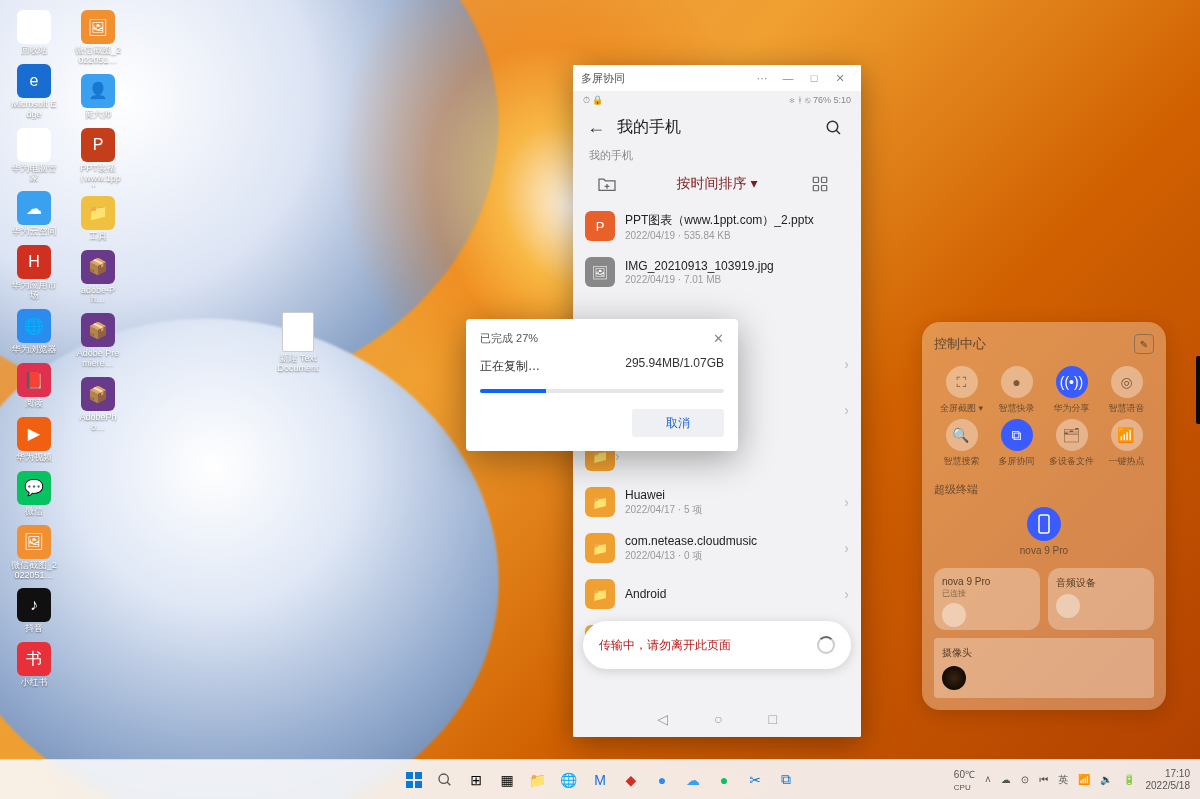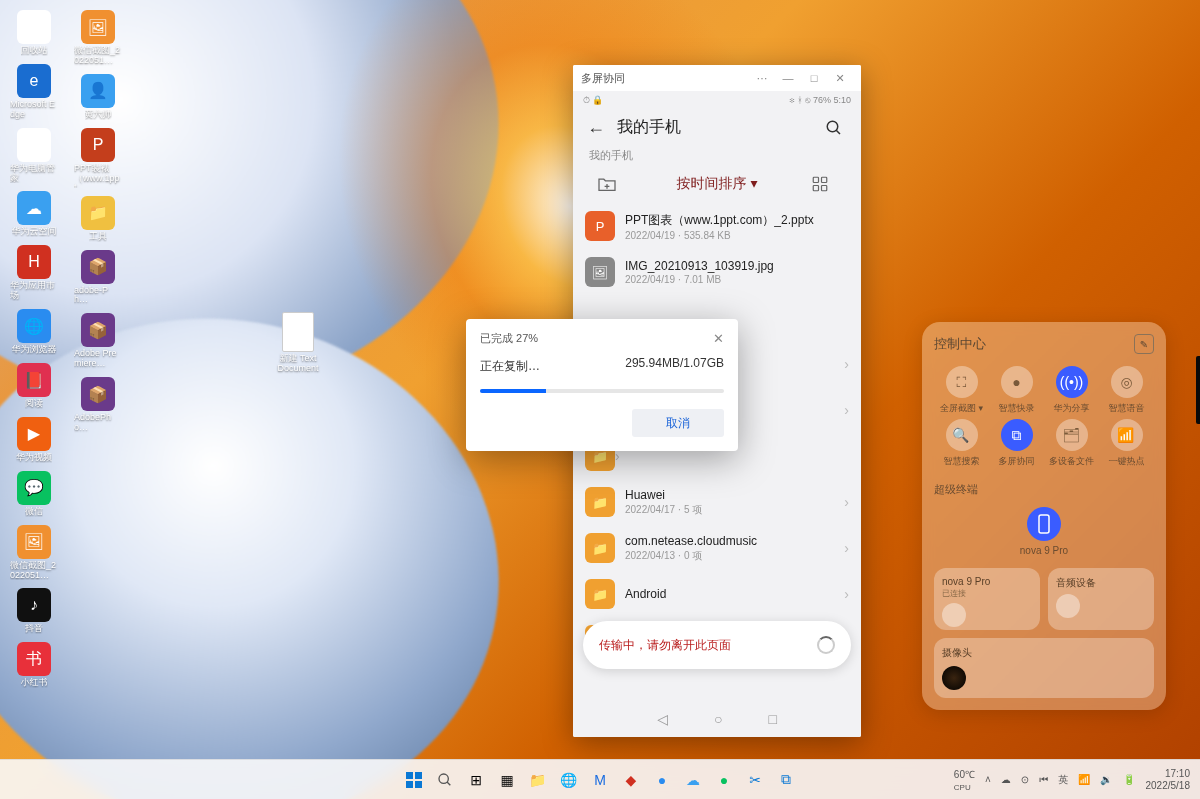--- a/index.html
+++ b/index.html
@@ -7,21 +7,21 @@
 
 .wallpaper{position:absolute;inset:0}
 .blob{position:absolute;border-radius:50%;filter:blur(1px)}
 .blob1{left:-120px;top:-120px;width:620px;height:520px;background:radial-gradient(circle at 40% 40%,#fff 0%,#dce4f4 40%,#8ca4c8 70%,#5a78a0 100%);transform:rotate(-10deg)}
 .blob2{left:-60px;top:320px;width:560px;height:500px;background:radial-gradient(circle at 45% 30%,#fff 0%,#e0e8f6 30%,#90a8cc 65%,#4a6890 100%);transform:rotate(12deg)}
 .swirl{position:absolute;left:320px;top:-80px;width:560px;height:700px;background:radial-gradient(ellipse 220px 280px at 50% 40%,rgba(255,255,255,.9) 0%,rgba(255,200,80,.6) 30%,rgba(240,120,10,.4) 60%,transparent 100%);border-radius:50%;transform:rotate(-25deg)}
 
 .desktop{position:absolute;left:8px;top:8px;display:flex;flex-direction:column;flex-wrap:wrap;height:740px;gap:4px 12px}
 .dicon{width:52px;display:flex;flex-direction:column;align-items:center;cursor:pointer;padding:2px}
 .dicon .ic{width:34px;height:34px;border-radius:6px;display:flex;align-items:center;justify-content:center;font-size:16px;color:#fff}
-.dicon .lbl{font-size:9px;color:#fff;text-shadow:0 1px 2px rgba(0,0,0,.6);margin-top:2px;line-height:1.1;max-width:56px;word-break:break-all;max-height:24px;overflow:hidden}
+.dicon .lbl{font-size:9px;color:#fff;text-shadow:0 1px 2px rgba(0,0,0,.6);text-align:center;margin-top:2px;line-height:1.1;max-width:56px;word-break:break-all;max-height:24px;overflow:hidden}
 .txtdoc{position:absolute;left:272px;top:312px;width:52px;display:flex;flex-direction:column;align-items:center;cursor:pointer}
 .txtdoc .ic{width:32px;height:40px;background:#fff;border:1px solid #ccc;border-radius:2px}
 .txtdoc .lbl{font-size:9px;color:#fff;text-shadow:0 1px 2px rgba(0,0,0,.6);text-align:center;margin-top:2px;line-height:1.1}
 
 .phonewin{position:absolute;left:573px;top:65px;width:288px;height:672px;background:#fff;border-radius:2px;box-shadow:0 6px 30px rgba(0,0,0,.35);display:flex;flex-direction:column;overflow:hidden}
 .pw-title{height:26px;background:#fff;display:flex;align-items:center;padding:0 8px;font-size:11px;color:#555}
 .pw-title .spacer{flex:1}
 .pw-title .wbtn{width:26px;height:26px;display:flex;align-items:center;justify-content:center;color:#888;font-size:11px;cursor:pointer}
 .phonebody{flex:1;background:#f2f2f4;display:flex;flex-direction:column;position:relative}
 .statusbar{height:18px;display:flex;align-items:center;justify-content:space-between;padding:0 10px;font-size:9px;color:#888}
@@ -68,21 +68,21 @@
 .cc .gbtn .gl{font-size:9px;color:#6a4c30;margin-top:4px;text-align:right}
 .cc .sect{margin-top:14px;font-size:11px;color:#6a4c30}
 .cc .devrow{display:flex;flex-direction:column;align-items:center;margin-top:10px}
 .cc .devrow .dc{width:34px;height:34px;border-radius:50%;background:#3a5cff;display:flex;align-items:center;justify-content:center;color:#fff}
 .cc .devrow .dl{font-size:10px;color:#6a4c30;margin-top:4px}
 .cc .cards{display:grid;grid-template-columns:1fr 1fr;gap:8px;margin-top:12px}
 .cc .card{background:rgba(255,255,255,.3);border-radius:12px;padding:8px;height:62px;cursor:pointer}
 .cc .card .ct{font-size:10px;color:#5a4028}
 .cc .card .cs{font-size:8px;color:#8a6a48;margin-top:1px}
 .cc .card .ci{width:24px;height:24px;border-radius:50%;background:rgba(255,255,255,.4);margin-top:4px}
-.cc .camcard{background:rgba(255,255,255,.3);border-radius:12px;padding:8px;margin-top:8px;cursor:pointer}
+.cc .camcard{background:rgba(255,255,255,.3);border-radius:4px;padding:8px;margin-top:8px;cursor:pointer}
 .cc .camcard .ct{font-size:10px;color:#5a4028}
 .cc .camcard .ci{width:24px;height:24px;border-radius:50%;background:radial-gradient(circle,#3a2410,#000);margin-top:6px}
 
 .taskbar{position:absolute;left:0;right:0;bottom:0;height:40px;background:rgba(248,248,250,.9);backdrop-filter:blur(8px);display:flex;align-items:center;padding:0 10px;border-top:1px solid rgba(0,0,0,.08)}
 .taskbar .center{position:absolute;left:50%;transform:translateX(-50%);display:flex;gap:3px}
 .taskbar .tb{width:28px;height:28px;border-radius:4px;cursor:pointer;display:flex;align-items:center;justify-content:center;font-size:14px}
 .taskbar .tray{margin-left:auto;display:flex;align-items:center;gap:10px;font-size:10px;color:#555}
 .taskbar .tray .clk{text-align:right;line-height:1.15;font-size:10px}
 .sidebar-edge{position:absolute;right:0;top:356px;width:4px;height:68px;background:#0a0a0a;border-radius:2px 0 0 2px}
 svg{display:block}

